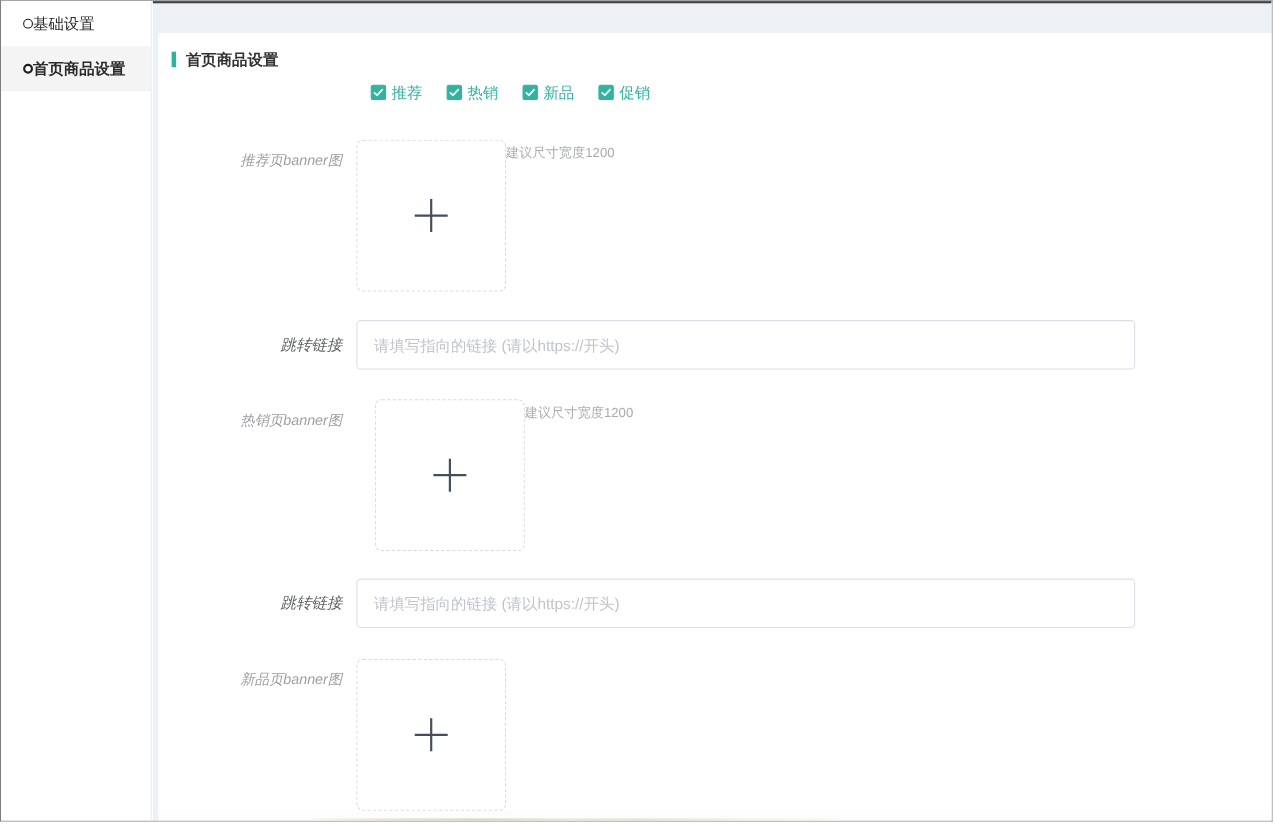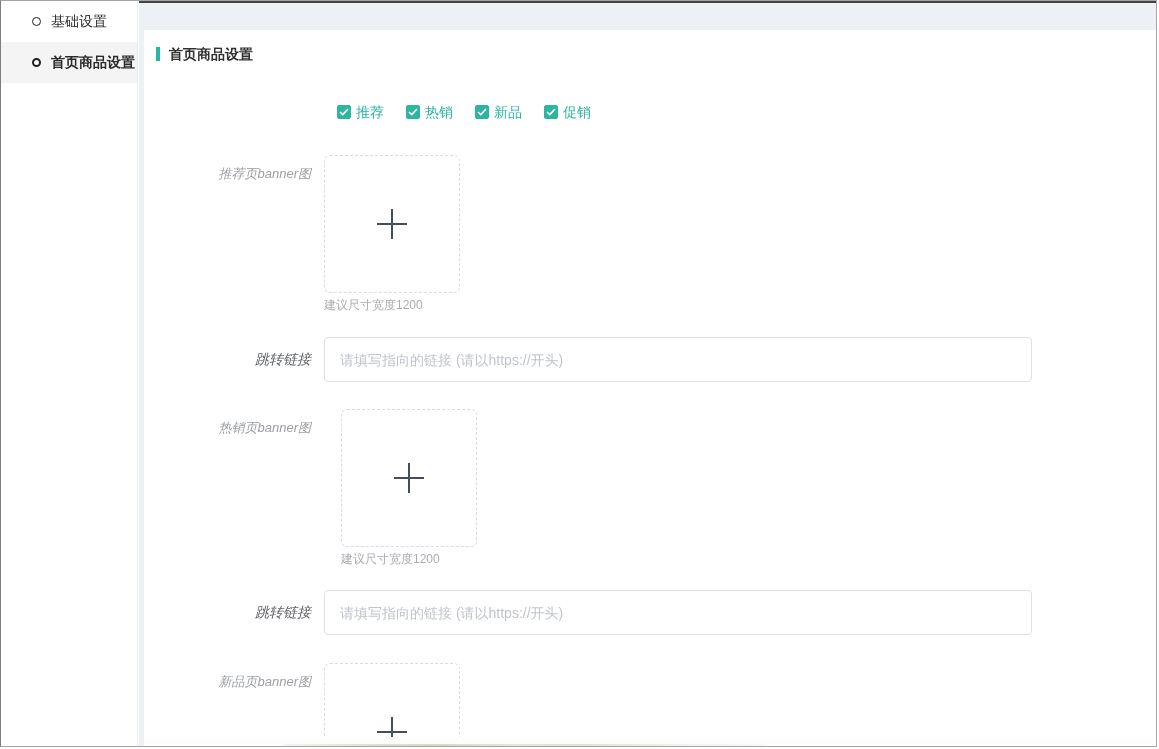--- a/index.html
+++ b/index.html
@@ -5,52 +5,52 @@
   * { margin:0; padding:0; box-sizing:border-box; }
   html,body { width:1159px; height:749px; }
   body { font-family:"Liberation Sans","DejaVu Sans",sans-serif; background:#fff; }
 
   .page { position:relative; width:1157px; height:747px; border:1px solid #a5a5a5;
           border-left-color:#7d7d7d; background:#fff; overflow:hidden; }
 
   
   .sidebar { position:absolute; left:0; top:0; width:137px; height:100%;
              background:#fff; border-right:1px solid #ececec; z-index:3; }
-  .side-item { height:41px; display:flex; align-items:center; padding-left:31px;
-               gap:10px; font-size:14px; color:#2b2b2b; cursor:pointer; }
+  .side-item { height:41px; display:flex; align-items:center; padding-left:20px;
+               font-size:14px; color:#2b2b2b; cursor:pointer; }
   .side-item .circle { width:9px; height:9px; border:1.5px solid #1f1f1f;
                        border-radius:50%; flex-shrink:0; background:#fff; }
   .side-item.active { background:#f4f4f5; font-weight:bold; }
   .side-item.active .circle { border-width:2px; }
 
   
   .main-bg { position:absolute; left:138px; top:0; right:0; bottom:0;
              background:#edf0f4; border-top:2px solid #434343; }
   .card { position:absolute; left:143px; top:29px; right:0; height:707px;
           background:#fff; overflow:hidden; padding:17px 0 0 12px; z-index:2; }
 
   .section-title { display:flex; align-items:center; height:14px; }
   .title-accent { width:4px; height:14px; background:#23b8a2; margin-right:9px; }
   .title-text { font-size:14px; font-weight:bold; color:#303133; line-height:14px; }
 
   
-  .checkbox-row { margin:44px 0 0 181px; height:14px; display:flex; align-items:center; }
+  .checkbox-row { margin:16px 0 0 181px; height:14px; display:flex; align-items:center; }
   .cb-group { display:inline-flex; align-items:center; margin-right:22px; cursor:pointer; }
   .cb-box { width:14px; height:14px; background:#2db5a0; border:1px solid #2db5a0;
             border-radius:2px; display:inline-flex; align-items:center;
             justify-content:center; margin-right:5px; }
   .cb-label { font-size:14px; color:#2db5a0; line-height:14px; }
 
   
   .form-row { display:flex; }
   .form-label { width:168px; text-align:right; padding-right:13px; flex-shrink:0;font-style:italic; }
   .upload-row { margin-top:36px; }
   .upload-row ~ .upload-row { margin-top:27px; }
   .upload-row .form-label { font-size:13px; color:#9b9ea3; padding-top:11px; line-height:15px; }
-  .upload-wrap { display:flex; flex-direction:column; }
+  .upload-wrap { display:flex; flex-direction:row; }
   .upload-box { width:136px; height:138px; border:1px dashed #d8dbe0; border-radius:6px;
                 background:#fff; display:flex; align-items:center; justify-content:center;
                 cursor:pointer; }
   .upload-hint { font-size:12px; color:#a9acb2; margin-top:6px; line-height:12px; }
 
   .input-row { margin-top:26px; align-items:center; }
   .input-row .form-label { font-size:14px; color:#5f6266; }
   .text-input { width:708px; height:45px; border:1px solid #dcdfe6; border-radius:4px;
                 padding:0 15px; font-size:14px; color:#606266; outline:none; background:#fff; }
   .text-input::placeholder { color:#c0c4cc; }

